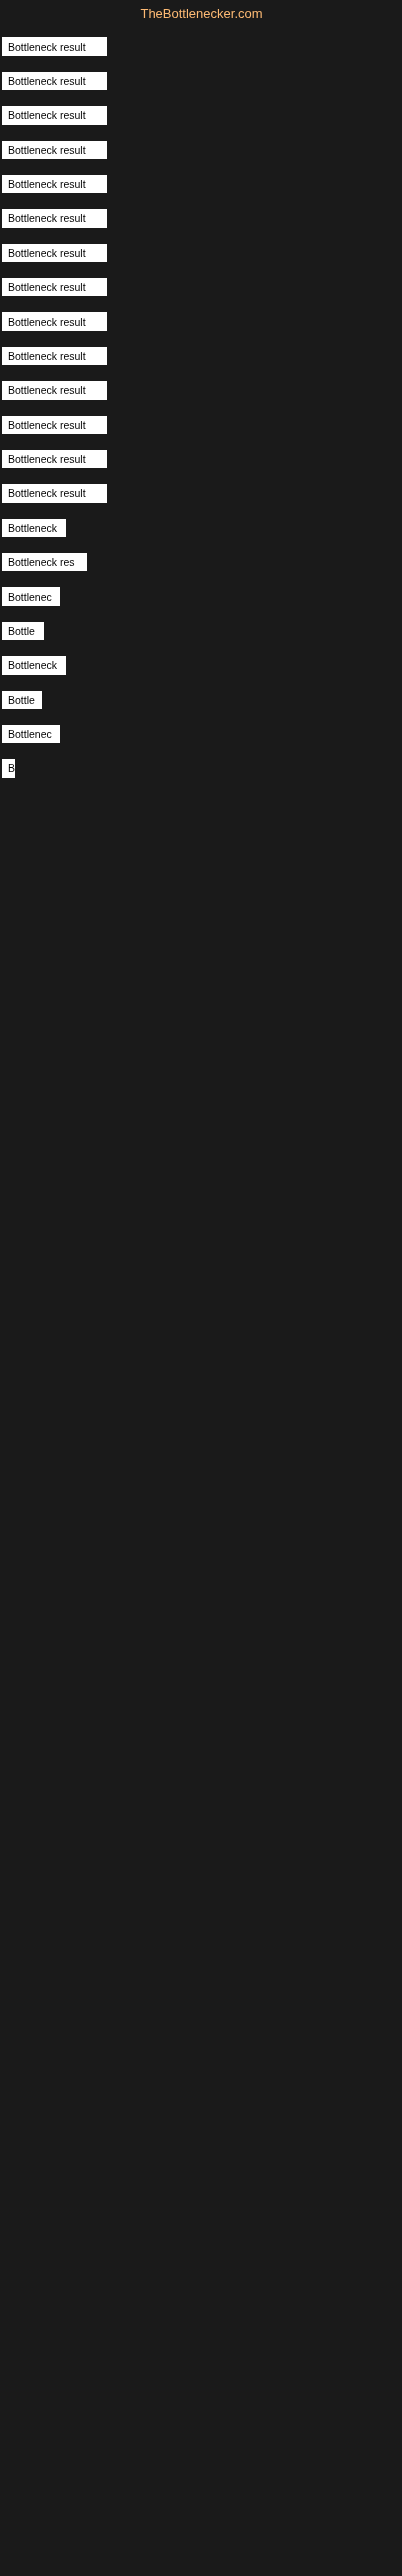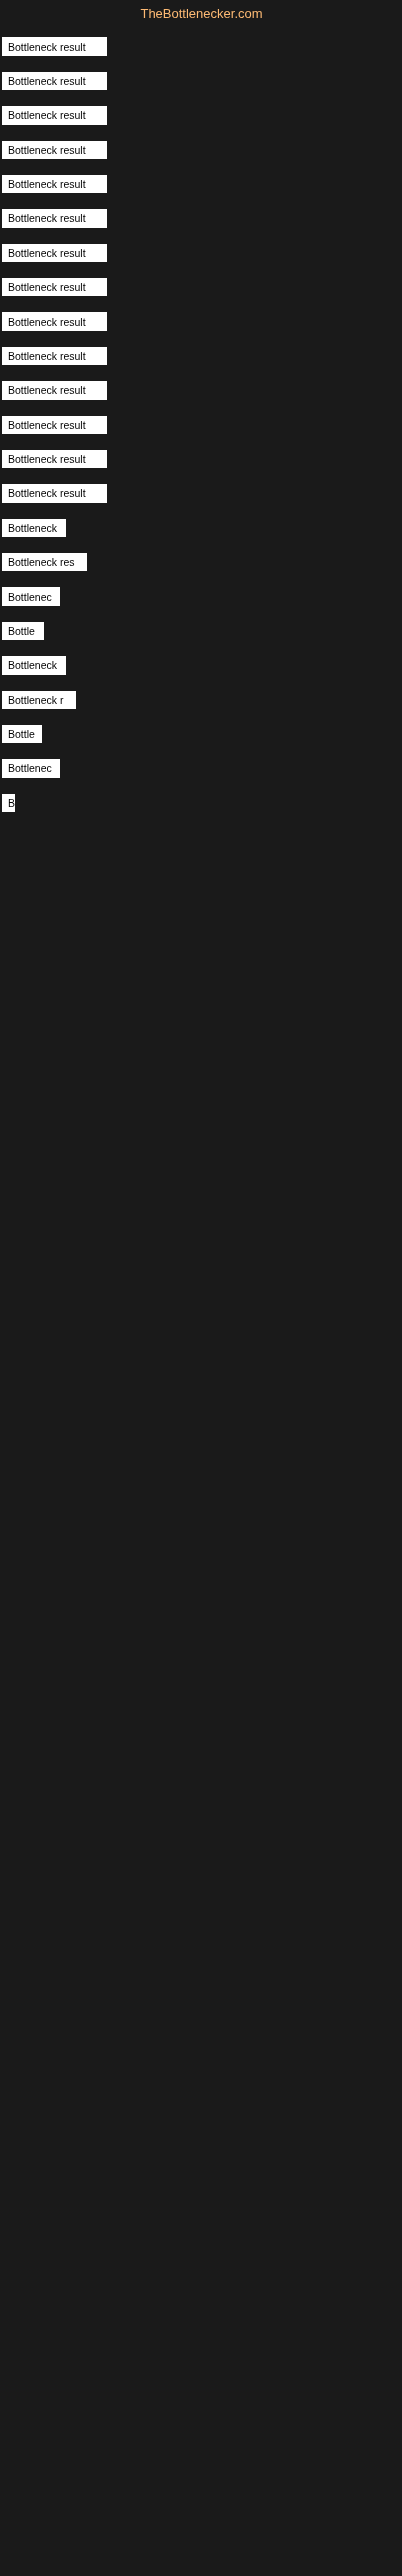--- a/index.html
+++ b/index.html
@@ -102,23 +102,20 @@
     <div class="row">
       <div class="bottleneck-bar" style="max-width: 58px; width: 58px;">Bottlenec</div>
     </div>
     <div class="row">
       <div class="bottleneck-bar" style="max-width: 42px; width: 42px;">Bottle</div>
     </div>
     <div class="row">
       <div class="bottleneck-bar" style="max-width: 64px; width: 64px;">Bottleneck</div>
     </div>
     <div class="row">
-      <div class="bottleneck-bar" style="max-width: 74px; width: 74px;">Bottleneck r</div>
-    </div>
-    <div class="row">
       <div class="bottleneck-bar" style="max-width: 40px; width: 40px;">Bottle</div>
     </div>
     <div class="row">
       <div class="bottleneck-bar" style="max-width: 58px; width: 58px;">Bottlenec</div>
     </div>
     <div class="row">
       <div class="bottleneck-bar" style="max-width: 13px; width: 13px;">B</div>
     </div>
     <div class="row"></div>
     <div class="row"></div>

